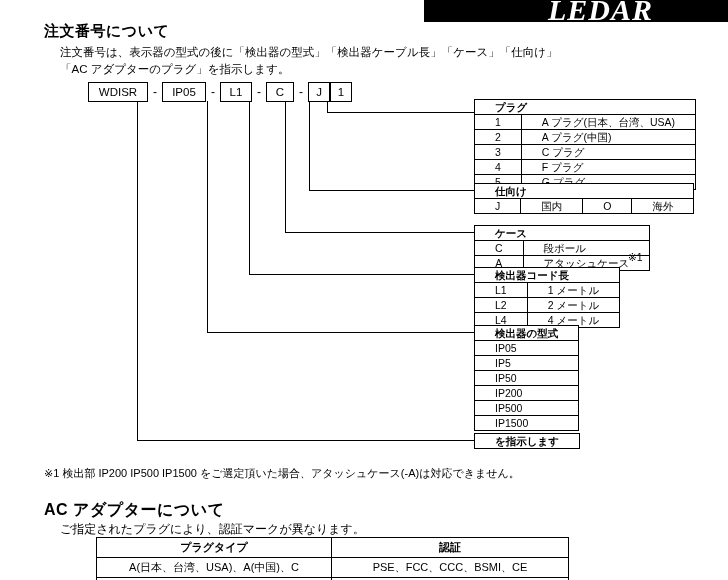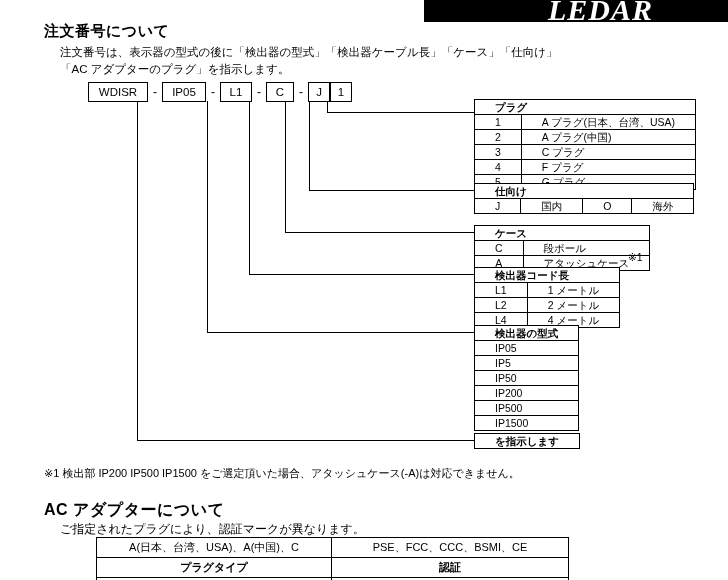--- a/index.html
+++ b/index.html
@@ -229,25 +229,25 @@
   </table>
 
 <div class="note-line">※1  検出部  IP200  IP500  IP1500  をご選定頂いた場合、アタッシュケース(-A)は対応できません。</div>
 
 <div class="h-ac">AC アダプターについて</div>
 <div class="ac-desc">ご指定されたプラグにより、認証マークが異なります。</div>
 
 <table class="ac-tbl">
   <tbody>
       <tr>
+    <th style="width:222px">プラグタイプ</th>
+    <th style="width:224px">認証</th>
+  </tr>
+  <tr>
     <td>A(日本、台湾、USA)、A(中国)、C</td>
     <td>PSE、FCC、CCC、BSMI、CE</td>
   </tr>
   <tr>
-    <th style="width:222px">プラグタイプ</th>
-    <th style="width:224px">認証</th>
-  </tr>
-  <tr>
     <td>F、G</td>
     <td>PSE、CE、UKCA、KC</td>
   </tr>
 </tbody>
   </table>
 
 </body></html>

